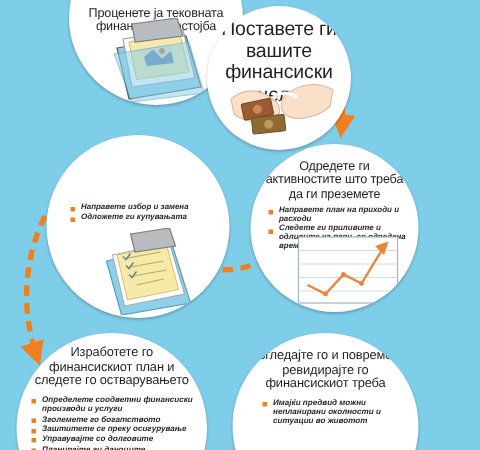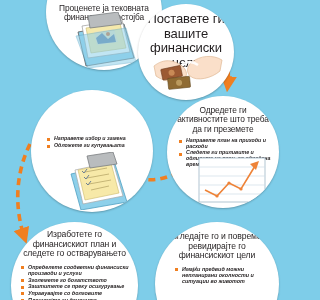--- a/index.html
+++ b/index.html
@@ -204,20 +204,20 @@
       <li>Определете соодветни финансиски производи и услуги</li>
       <li>Зголемете го богатството</li>
       <li>Заштитете се преку осигурување</li>
       <li>Управувајте со долговите</li>
       <li>Планирајте ги даноците</li>
     </ul>
 
   </div>
 
   <div class="circle" id="circle-review">
-    <div class="c-head">Разгледајте го и повремено ревидирајте го финансискиот цели</div>
+    <div class="c-head">Разгледајте го и повремено ревидирајте го финансискиот треба</div>
     <ul class="c-bullets">
       <li>Имајќи предвид можни непланирани околности и ситуации во животот</li>
     </ul>
 
   </div>
 
 </div>
 
 </body></html>

